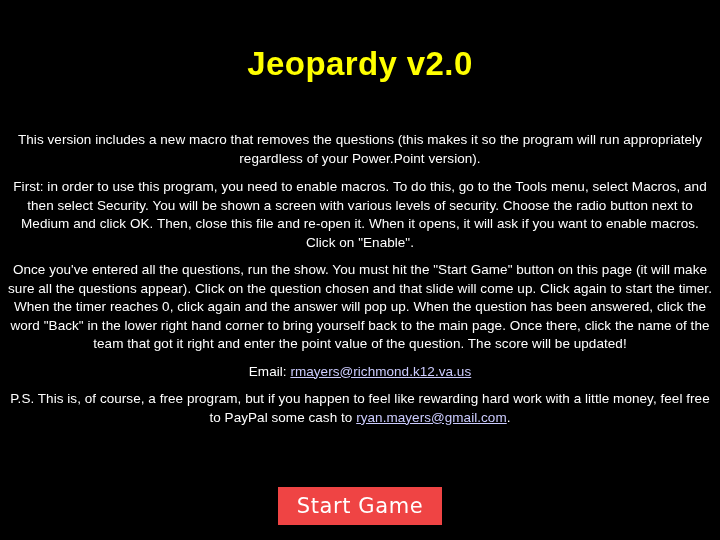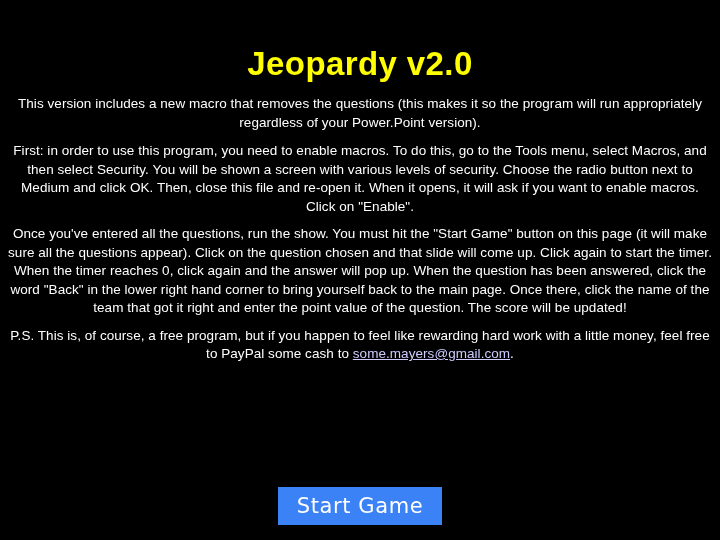--- a/index.html
+++ b/index.html
@@ -43,33 +43,34 @@
   .para {
     color: #ffffff;
     font-size: 13.5px;
     line-height: 18.5px;
     margin: 0 0 9px 0;
     text-align: center;
     letter-spacing: 0.05px;
   }
   .para.first {
     margin-bottom: 10px;
+    margin-top: 36px;
   }
   .link {
     color: #ccccff;
     text-decoration: underline;
     cursor: pointer;
   }
   .start-btn {
     position: absolute;
     left: 278px;
     top: 487px;
     width: 164px;
     height: 38px;
-    background: #3b82f6;
+    background: #ef4444;
     border: 0;
     color: #ffffff;
     font-size: 21px;
     font-family: "DejaVu Sans", sans-serif;
     line-height: 38px;
     text-align: center;
     cursor: pointer;
     padding: 0;
     letter-spacing: 0.6px;
   }
@@ -85,20 +86,21 @@
 
     <p class="para first">This version includes a new macro that removes the questions (this makes it so the program will run appropriately regardless of your Power.Point version).</p>
 
     <p class="para">First: in order to use this program, you need to enable macros.  To do this, go to the Tools menu, select Macros, and then select Security.  You will be shown a screen with various levels of security.  Choose the radio button next to Medium and click OK.  Then, close this file and re-open it.  When it opens, it will ask if you want to enable macros.  Click on "Enable".</p>
 
 
     <p class="para">Once you've entered all the questions, run the show.  You must hit the "Start Game" button on this page (it will make sure all the questions appear).  Click on the question chosen and that slide will come up.  Click again to start the timer.  When the timer reaches 0, click again and the answer will pop up.  When the question has been answered, click the word "Back" in the lower right hand corner to bring yourself back to the main page.  Once there, click the name of the team that got it right and enter the point value of the question.  The score will be updated!</p>
 
 
 
+    <p class="para"><span>Email: </span><a class="link">rmayers@richmond.k12.va.us</a></p>
 
-    <p class="para"><span>P.S. This is, of course, a free program, but if you happen to feel like rewarding hard work with a little money, feel free to PayPal some cash to </span><a class="link">some.mayers@gmail.com</a><span>.</span></p>
+    <p class="para"><span>P.S. This is, of course, a free program, but if you happen to feel like rewarding hard work with a little money, feel free to PayPal some cash to </span><a class="link">ryan.mayers@gmail.com</a><span>.</span></p>
 
   </div>
 
   <button class="start-btn">Start Game</button>
 
 </div>
 
 </body></html>

